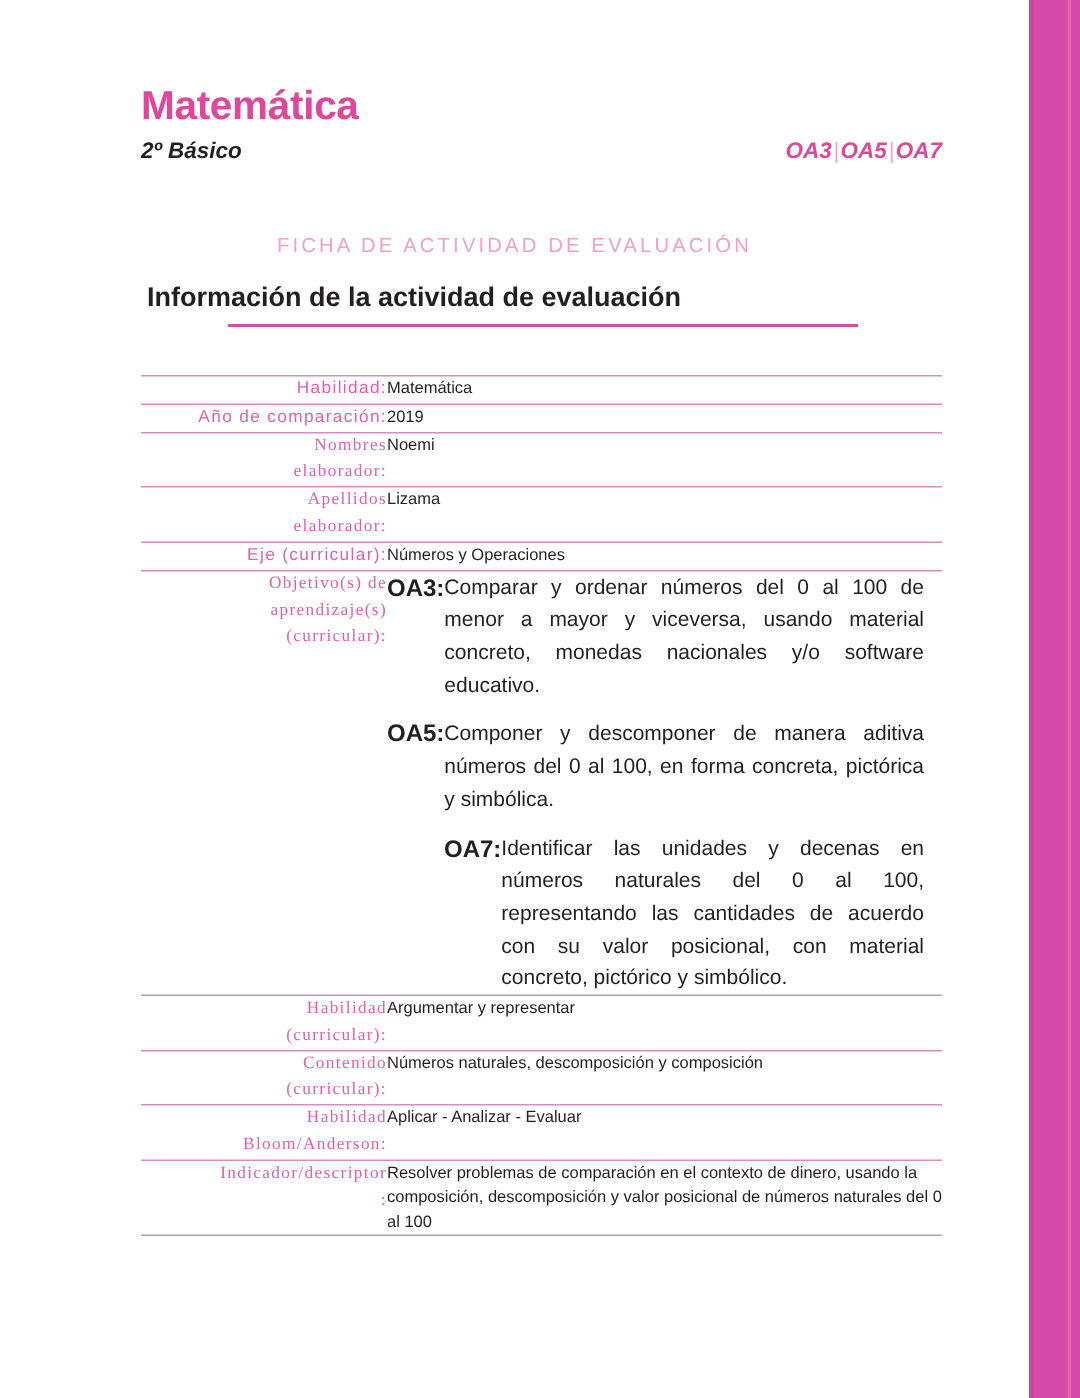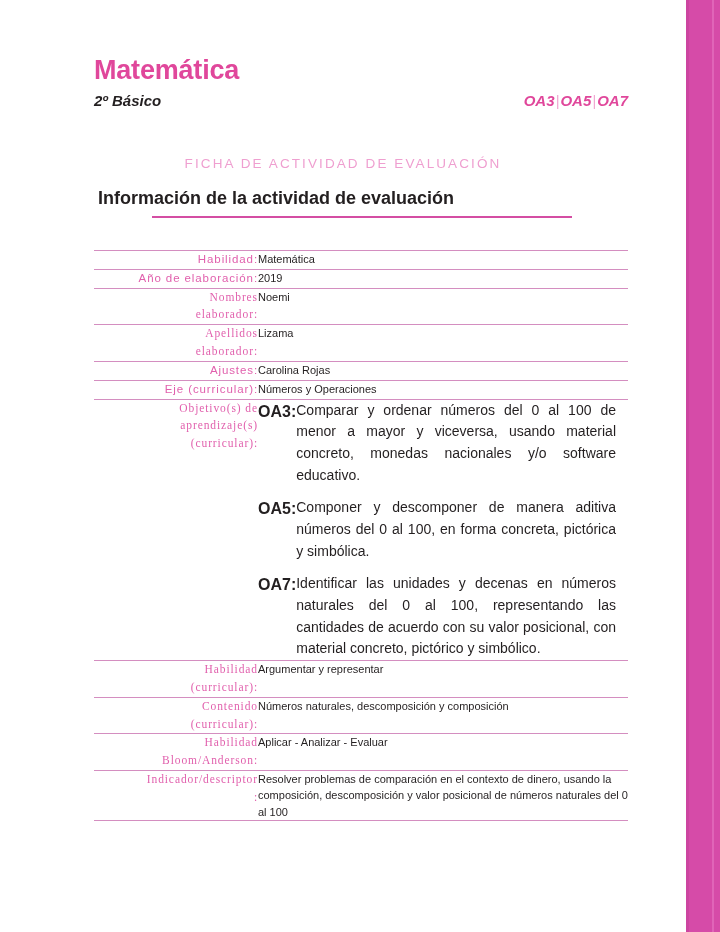--- a/index.html
+++ b/index.html
@@ -137,21 +137,21 @@
   }
   td.val.tall { padding-bottom: 16px; }
 
   
   .oa-list { }
   .oa-item {
     display: flex;
     align-items: flex-start;
     margin-bottom: 11px;
   }
-  .oa-item:last-child { margin-bottom: 0; }
+  .oa-item:last-child { margin-bottom: 0; margin-left: 38px; }
   .oa-code {
     flex: 0 0 34px;
     font-weight: bold;
     font-size: 16px;
     color: #231f20;
     line-height: 1.55;
   }
   .oa-text {
     flex: 1;
     font-size: 14px;
@@ -185,45 +185,41 @@
 
   <table id="info-table">
     <tbody>
 
       <tr>
         <td class="lbl">Habilidad:</td>
         <td class="val">Matemática</td>
       </tr>
 
       <tr>
-        <td class="lbl">Año de elaboración:</td>
+        <td class="lbl">Año de comparación:</td>
         <td class="val">2019</td>
       </tr>
 
 
       <tr>
         <td class="lbl">
           <div class="mline">Nombres</div>
           <div class="mline">elaborador:</div>
         </td>
         <td class="val">Noemi</td>
       </tr>
 
       <tr>
         <td class="lbl">
           <div class="mline">Apellidos</div>
           <div class="mline">elaborador:</div>
         </td>
         <td class="val">Lizama</td>
       </tr>
 
-      <tr>
-        <td class="lbl">Ajustes:</td>
-        <td class="val">Carolina Rojas</td>
-      </tr>
 
       <tr>
         <td class="lbl">Eje (curricular):</td>
         <td class="val">Números y Operaciones</td>
       </tr>
 
       <tr>
         <td class="lbl">
           <div class="mline">Objetivo(s) de</div>
           <div class="mline">aprendizaje(s)</div>

